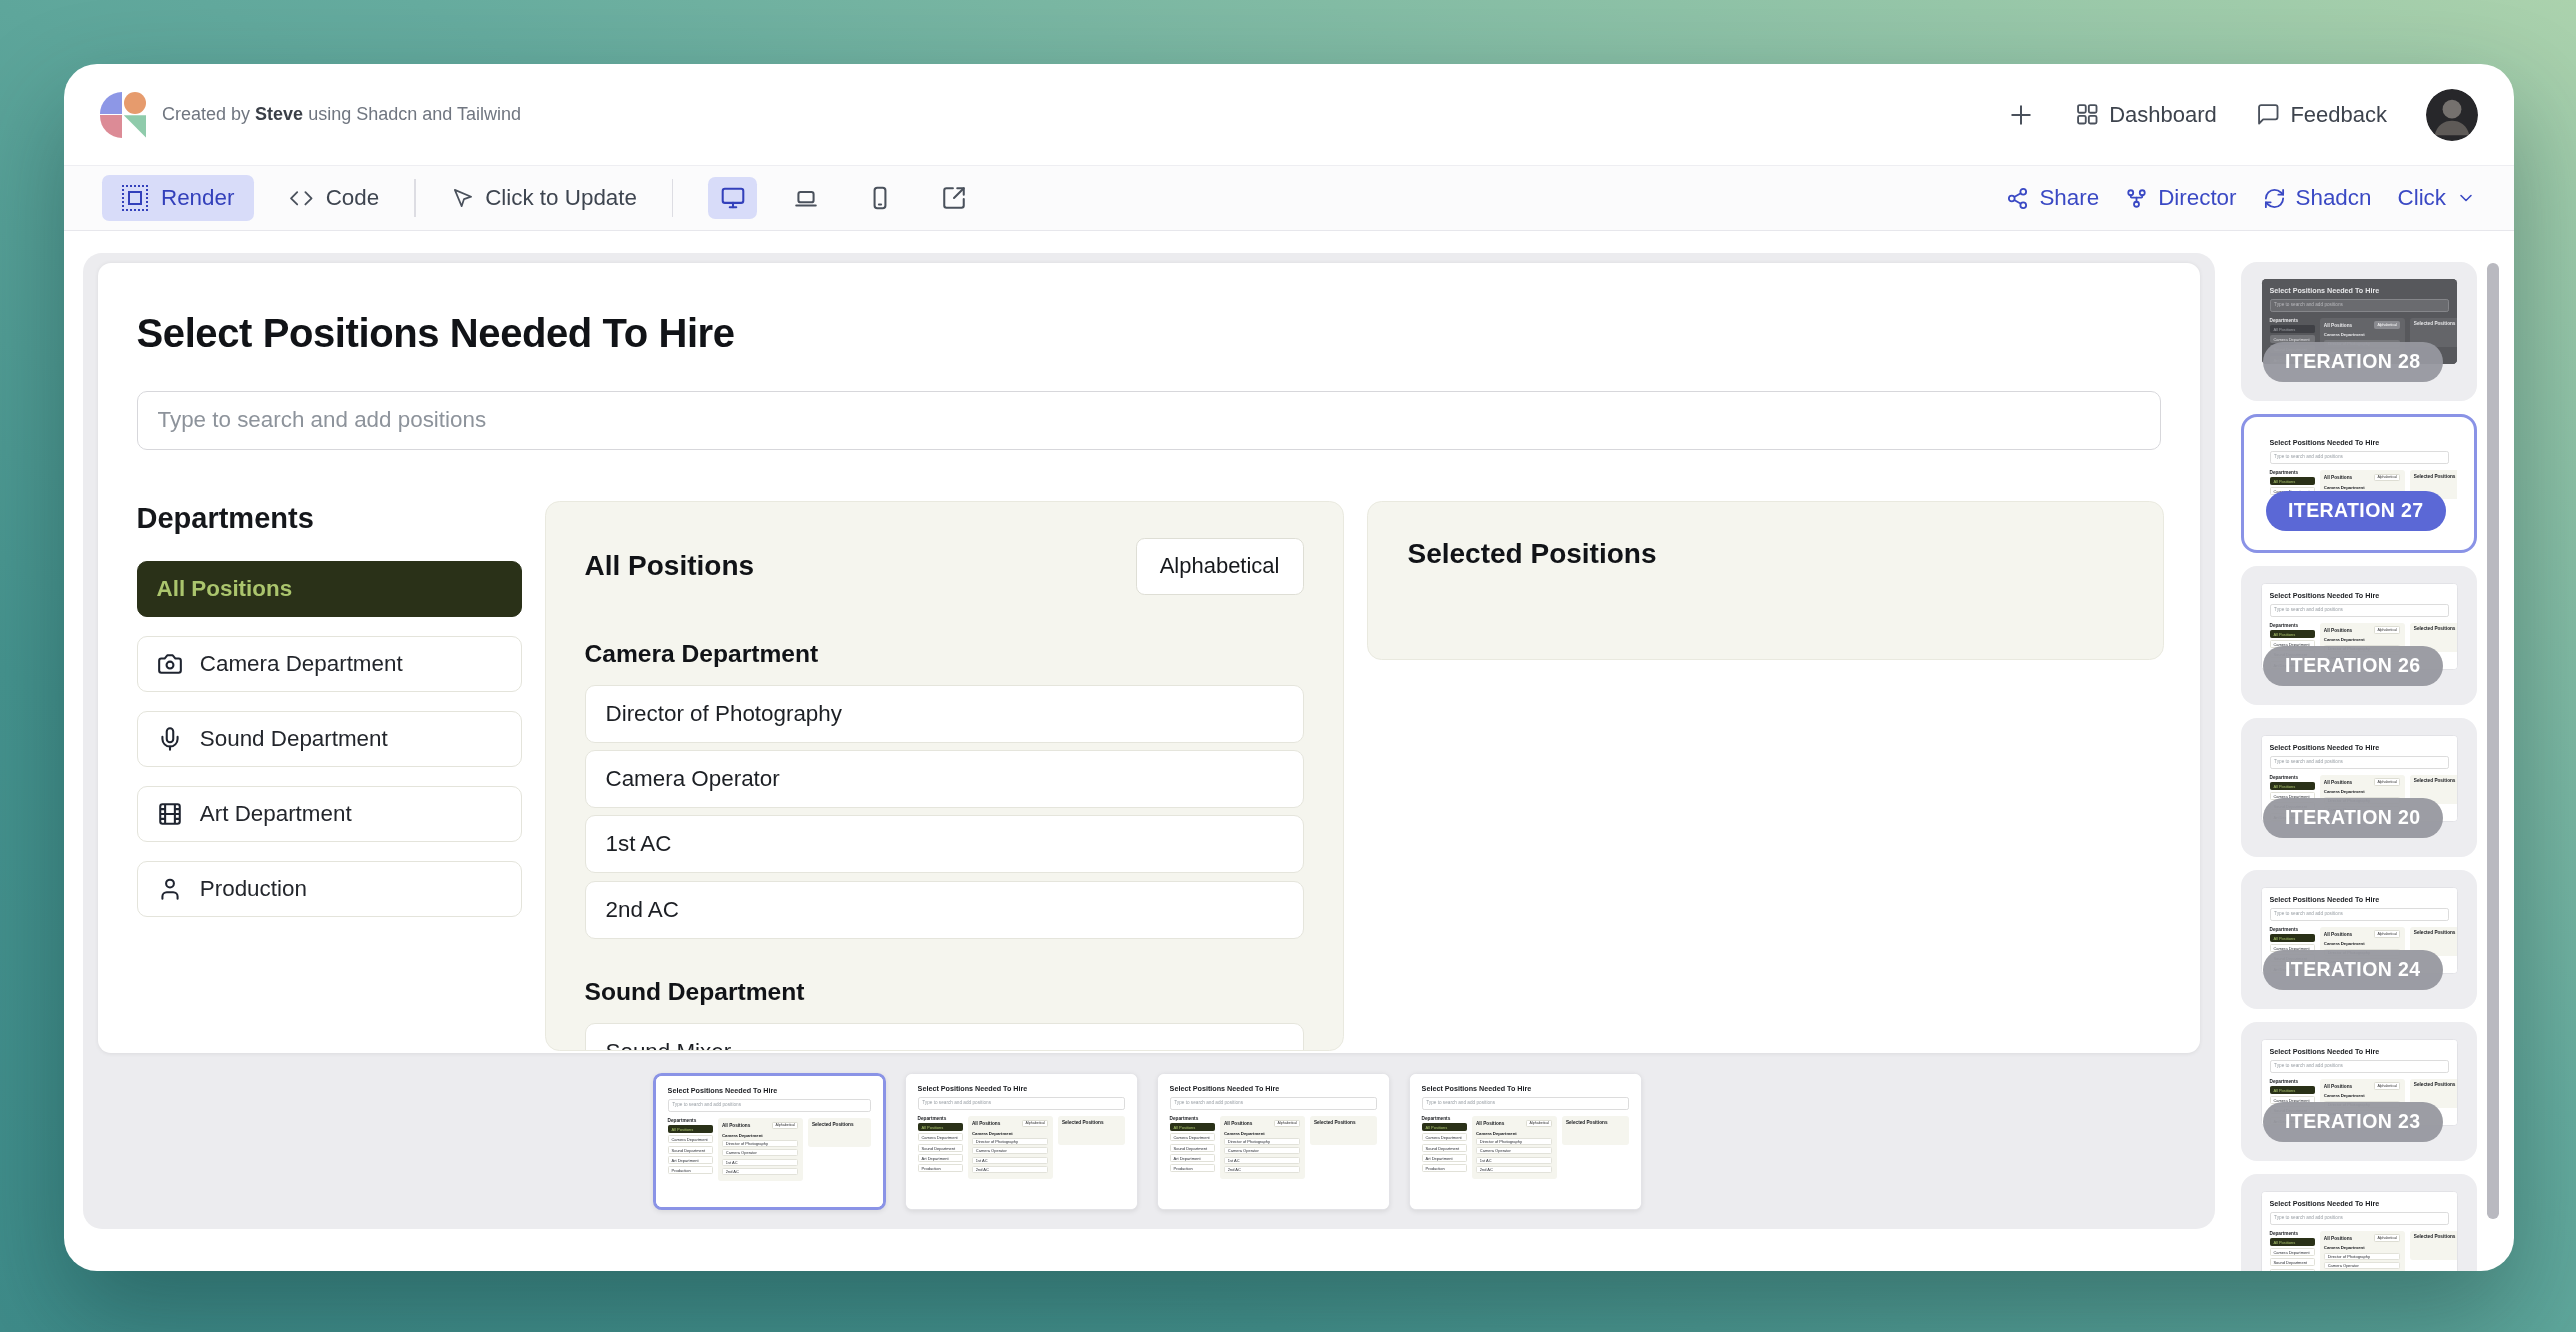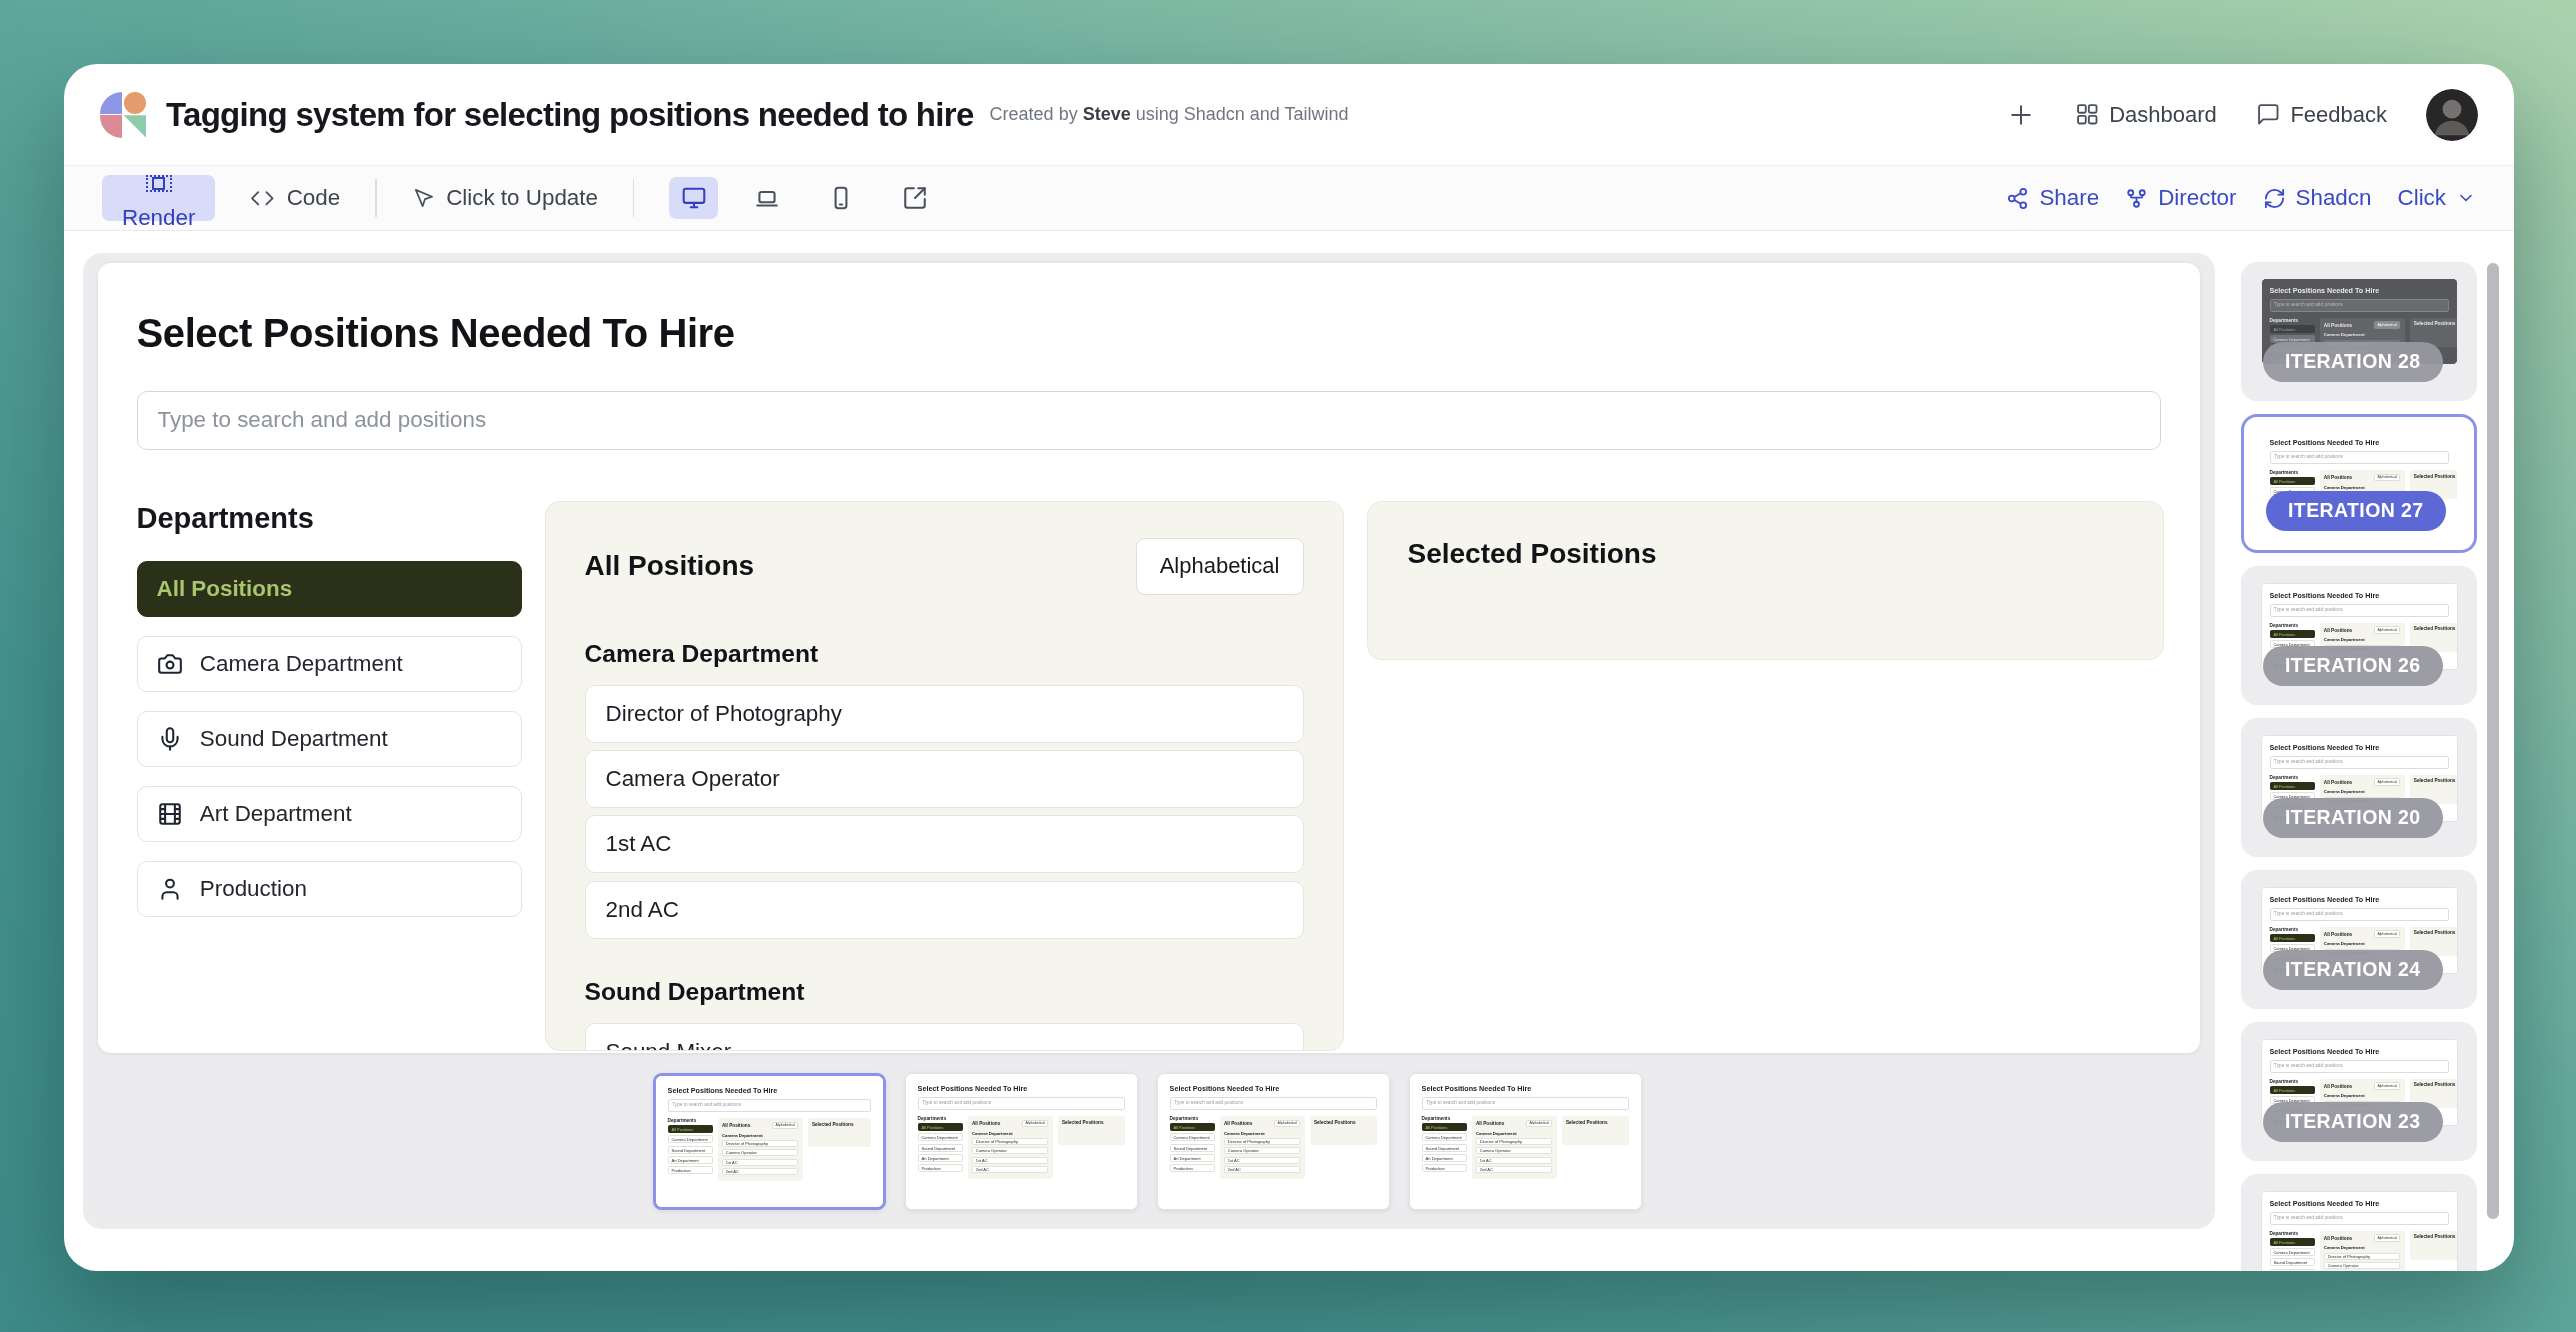--- a/index.html
+++ b/index.html
@@ -21,21 +21,21 @@
   .created b{color:#3a3f47;}
   .hdr-right{margin-left:auto;display:flex;align-items:center;gap:39px;}
   .hdr-link{display:flex;align-items:center;gap:10px;font-size:22px;color:#3d434d;cursor:pointer;}
   .icon{display:inline-flex;flex:none;}
   .avatar{width:52px;height:52px;border-radius:50%;overflow:hidden;flex:none;}
 
   
   .tbar{position:absolute;top:101px;left:0;right:0;height:66px;background:#fbfbfc;
         border-top:0.7px solid #eeeef2;border-bottom:1.4px solid #e7e7ec;display:flex;align-items:center;padding:0 38px;box-sizing:border-box;}
   .btn-render{display:flex;align-items:center;gap:13px;background:#d8dcf9;color:#3340bb;font-size:22.4px;font-weight:500;
-              padding:0 20px;height:46px;border-radius:7.2px;cursor:pointer;flex-direction:column;}
+              padding:0 20px;height:46px;border-radius:7.2px;cursor:pointer;}
   .r-ico{width:22px;height:22px;border:2.2px dotted #3340bb;display:flex;align-items:center;justify-content:center;}
   .r-ico i{display:block;width:9.4px;height:9.4px;border:2.2px solid #3340bb;}
   .tb-item{display:flex;align-items:center;gap:11.6px;font-size:22.4px;color:#3e4550;margin-left:35px;cursor:pointer;white-space:nowrap;}
   .tb-div{width:1.4px;height:38px;background:#dddde3;margin:0 35px;flex:none;}
   .devgrp{display:flex;align-items:center;gap:24.6px;}
   .dev{width:49px;height:42px;border-radius:7.2px;display:flex;align-items:center;justify-content:center;cursor:pointer;}
   .dev.active{background:#d8dcf9;}
   .tb-right{margin-left:auto;display:flex;align-items:center;gap:26px;}
   .tb-link{display:flex;align-items:center;gap:10px;font-size:22.4px;color:#3a49c4;cursor:pointer;white-space:nowrap;}
 
@@ -125,21 +125,20 @@
 <div class="stage">
   <div class="window">
 
     <div class="hdr">
       <div class="logo">
         <div class="q1"></div>
         <div class="q2"></div>
         <div class="q3"></div>
         <div class="q4"></div>
       </div>
-      <div class="hdr-title">Tagging system for selecting positions needed to hire</div>
       <div class="created">
         <span>Created by</span>
         <b>Steve</b><span> using Shadcn and Tailwind</span>
       </div>
       <div class="hdr-right">
         <span class="icon">
           <svg width="30" height="30" viewBox="0 0 24 24" fill="none" stroke="#4a515c" stroke-width="1.6" stroke-linecap="round">
               <path d="M12 5v14M5 12h14"></path>
             </svg>
         </span>

